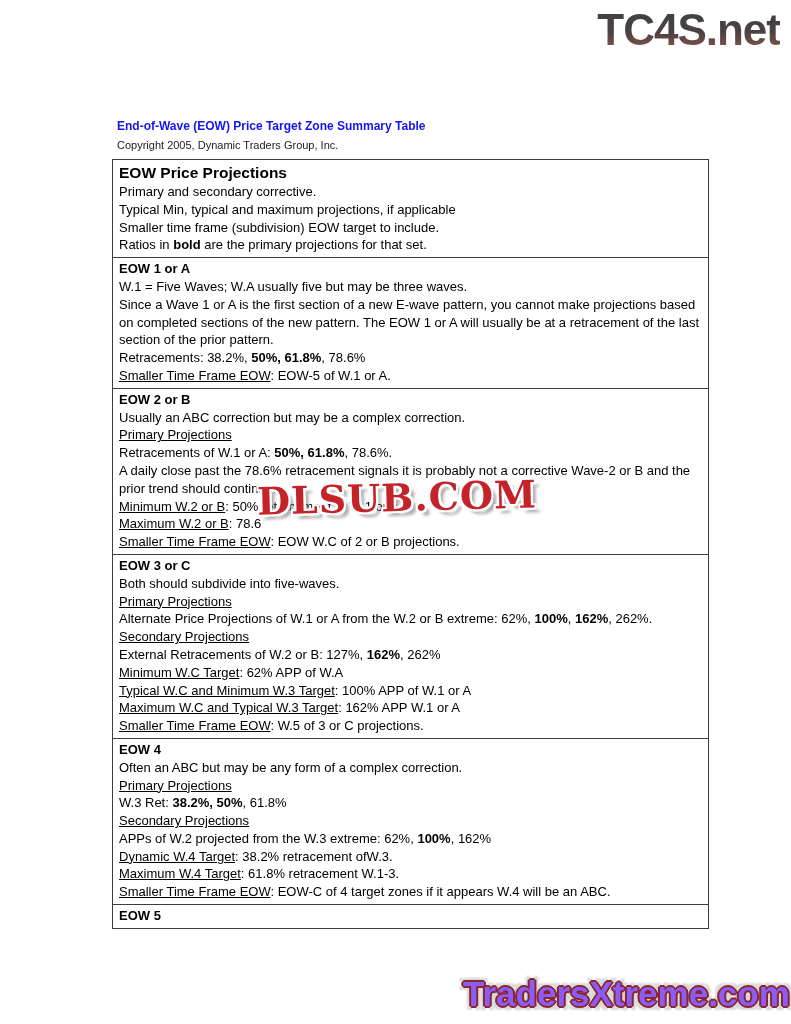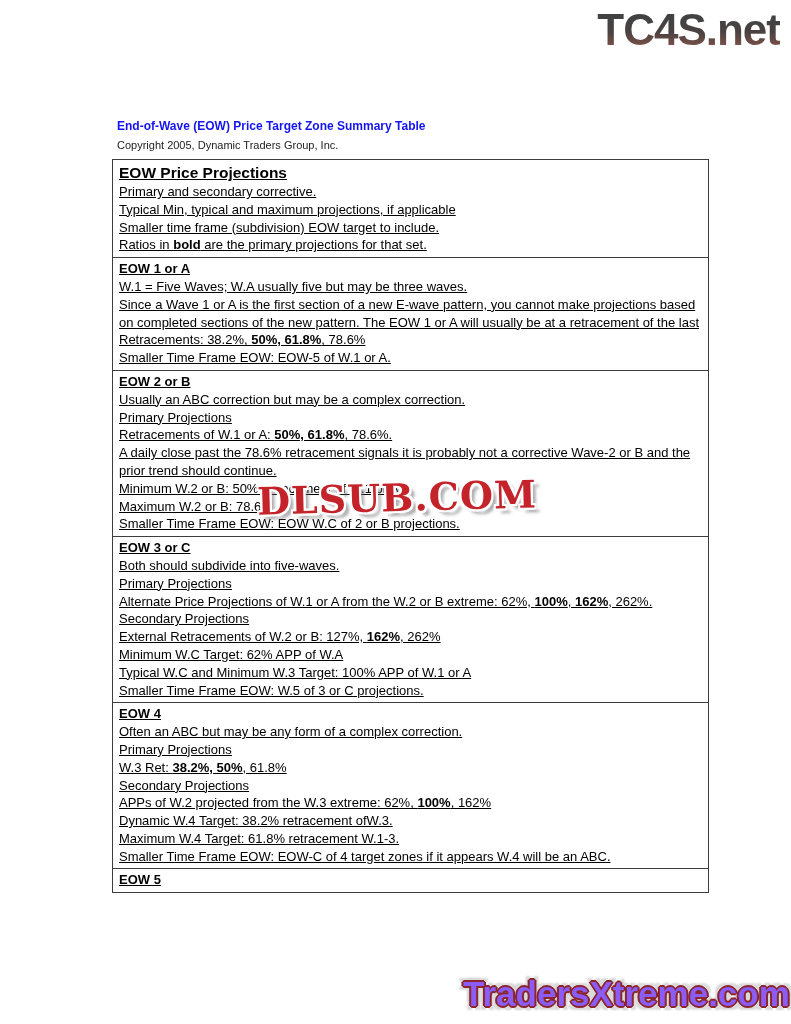--- a/index.html
+++ b/index.html
@@ -23,21 +23,21 @@
     position:absolute;left:117px;top:139px;
     font-size:11px;color:#222;
   }
   
   .doc-table{
     position:absolute;left:112px;top:159px;width:597px;
     border:1px solid #3d3d3d;box-sizing:border-box;background:#fff;
   }
   .section{padding:2px 6px 3px 6px;border-top:1px solid #3d3d3d;overflow:hidden;}
   .section:first-child{border-top:none;}
-  .line{margin:0;font-size:13px;line-height:17.8px;white-space:nowrap;text-decoration:underline;}
+  .line{margin:0;font-size:13px;line-height:17.8px;white-space:nowrap;}
   .line.big{font-size:15.5px;line-height:21px;font-weight:bold;}
   .b{font-weight:bold;}
   .u{text-decoration:underline;}
   
   .watermark{
     position:absolute;left:257px;top:479px;
     font-family:"DejaVu Serif",serif;font-weight:bold;font-size:38px;
     letter-spacing:1px;line-height:1;color:#c5232a;
     transform:rotate(-1.5deg);
     text-shadow:
@@ -70,20 +70,21 @@
       <p class="line"><span>Primary and secondary corrective.</span></p>
       <p class="line"><span>Typical Min, typical and maximum projections, if applicable</span></p>
       <p class="line"><span>Smaller time frame (subdivision) EOW target to include.</span></p>
       <p class="line"><span>Ratios in </span><span class="b">bold</span><span> are the primary projections for that set.</span></p>
     </div>
     <div class="section">
       <p class="line"><span class="b">EOW 1 or A</span></p>
       <p class="line"><span>W.1 = Five Waves; W.A usually five but may be three waves.</span></p>
       <p class="line"><span>Since a Wave 1 or A is the first section of a new E-wave pattern, you cannot make projections based</span></p>
       <p class="line"><span>on completed sections of the new pattern. The EOW 1 or A will usually be at a retracement of the last</span></p>
+      <p class="line"><span>section of the prior pattern.</span></p>
       <p class="line"><span>Retracements: 38.2%, </span><span class="b">50%, 61.8%</span><span>, 78.6%</span></p>
       <p class="line"><span class="u">Smaller Time Frame EOW</span><span>: EOW-5 of W.1 or A.</span></p>
     </div>
     <div class="section">
       <p class="line"><span class="b">EOW 2 or B</span></p>
       <p class="line"><span>Usually an ABC correction but may be a complex correction.</span></p>
       <p class="line"><span class="u">Primary Projections</span></p>
       <p class="line"><span>Retracements of W.1 or A: </span><span class="b">50%, 61.8%</span><span>, 78.6%.</span></p>
       <p class="line"><span>A daily close past the 78.6% retracement signals it is probably not a corrective Wave-2 or B and the</span></p>
       <p class="line"><span>prior trend should continue.</span></p>
@@ -93,20 +94,21 @@
     </div>
     <div class="section">
       <p class="line"><span class="b">EOW 3 or C</span></p>
       <p class="line"><span>Both should subdivide into five-waves.</span></p>
       <p class="line"><span class="u">Primary Projections</span></p>
       <p class="line"><span>Alternate Price Projections of W.1 or A from the W.2 or B extreme: 62%, </span><span class="b">100%</span><span>, </span><span class="b">162%</span><span>, 262%.</span></p>
       <p class="line"><span class="u">Secondary Projections</span></p>
       <p class="line"><span>External Retracements of W.2 or B: 127%, </span><span class="b">162%</span><span>, 262%</span></p>
       <p class="line"><span class="u">Minimum W.C Target</span><span>: 62% APP of W.A</span></p>
       <p class="line"><span class="u">Typical W.C and Minimum W.3 Target</span><span>: 100% APP of W.1 or A</span></p>
+      <p class="line"><span class="u">Maximum W.C and Typical W.3 Target</span><span>: 162% APP W.1 or A</span></p>
       <p class="line"><span class="u">Smaller Time Frame EOW</span><span>: W.5 of 3 or C projections.</span></p>
     </div>
     <div class="section">
       <p class="line"><span class="b">EOW 4</span></p>
       <p class="line"><span>Often an ABC but may be any form of a complex correction.</span></p>
       <p class="line"><span class="u">Primary Projections</span></p>
       <p class="line"><span>W.3 Ret: </span><span class="b">38.2%, 50%</span><span>, 61.8%</span></p>
       <p class="line"><span class="u">Secondary Projections</span></p>
       <p class="line"><span>APPs of W.2 projected from the W.3 extreme: 62%, </span><span class="b">100%</span><span>, 162%</span></p>
       <p class="line"><span class="u">Dynamic W.4 Target</span><span>: 38.2% retracement ofW.3.</span></p>

